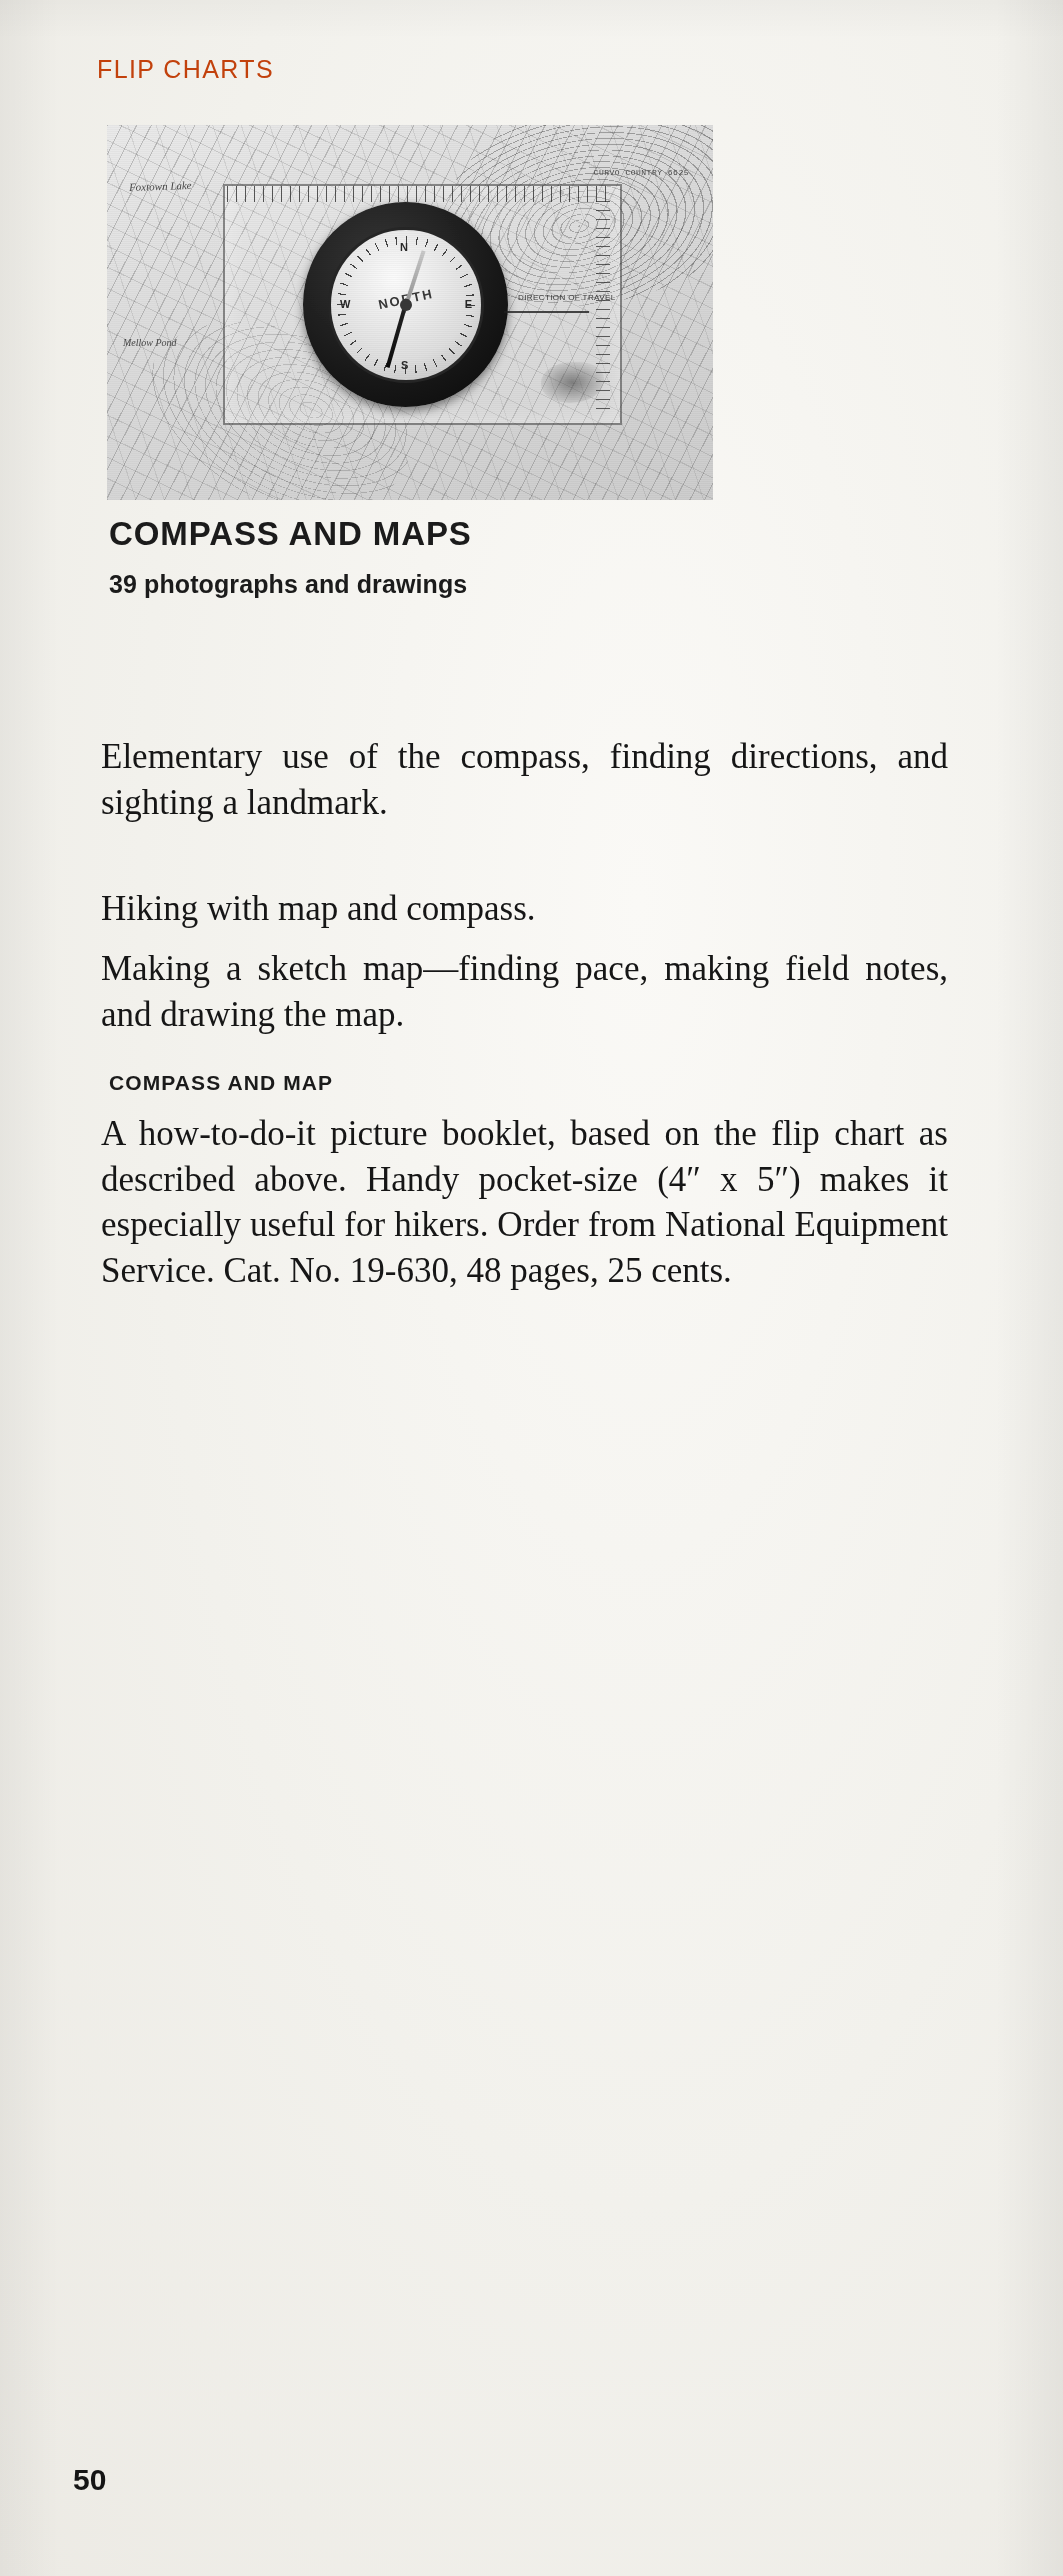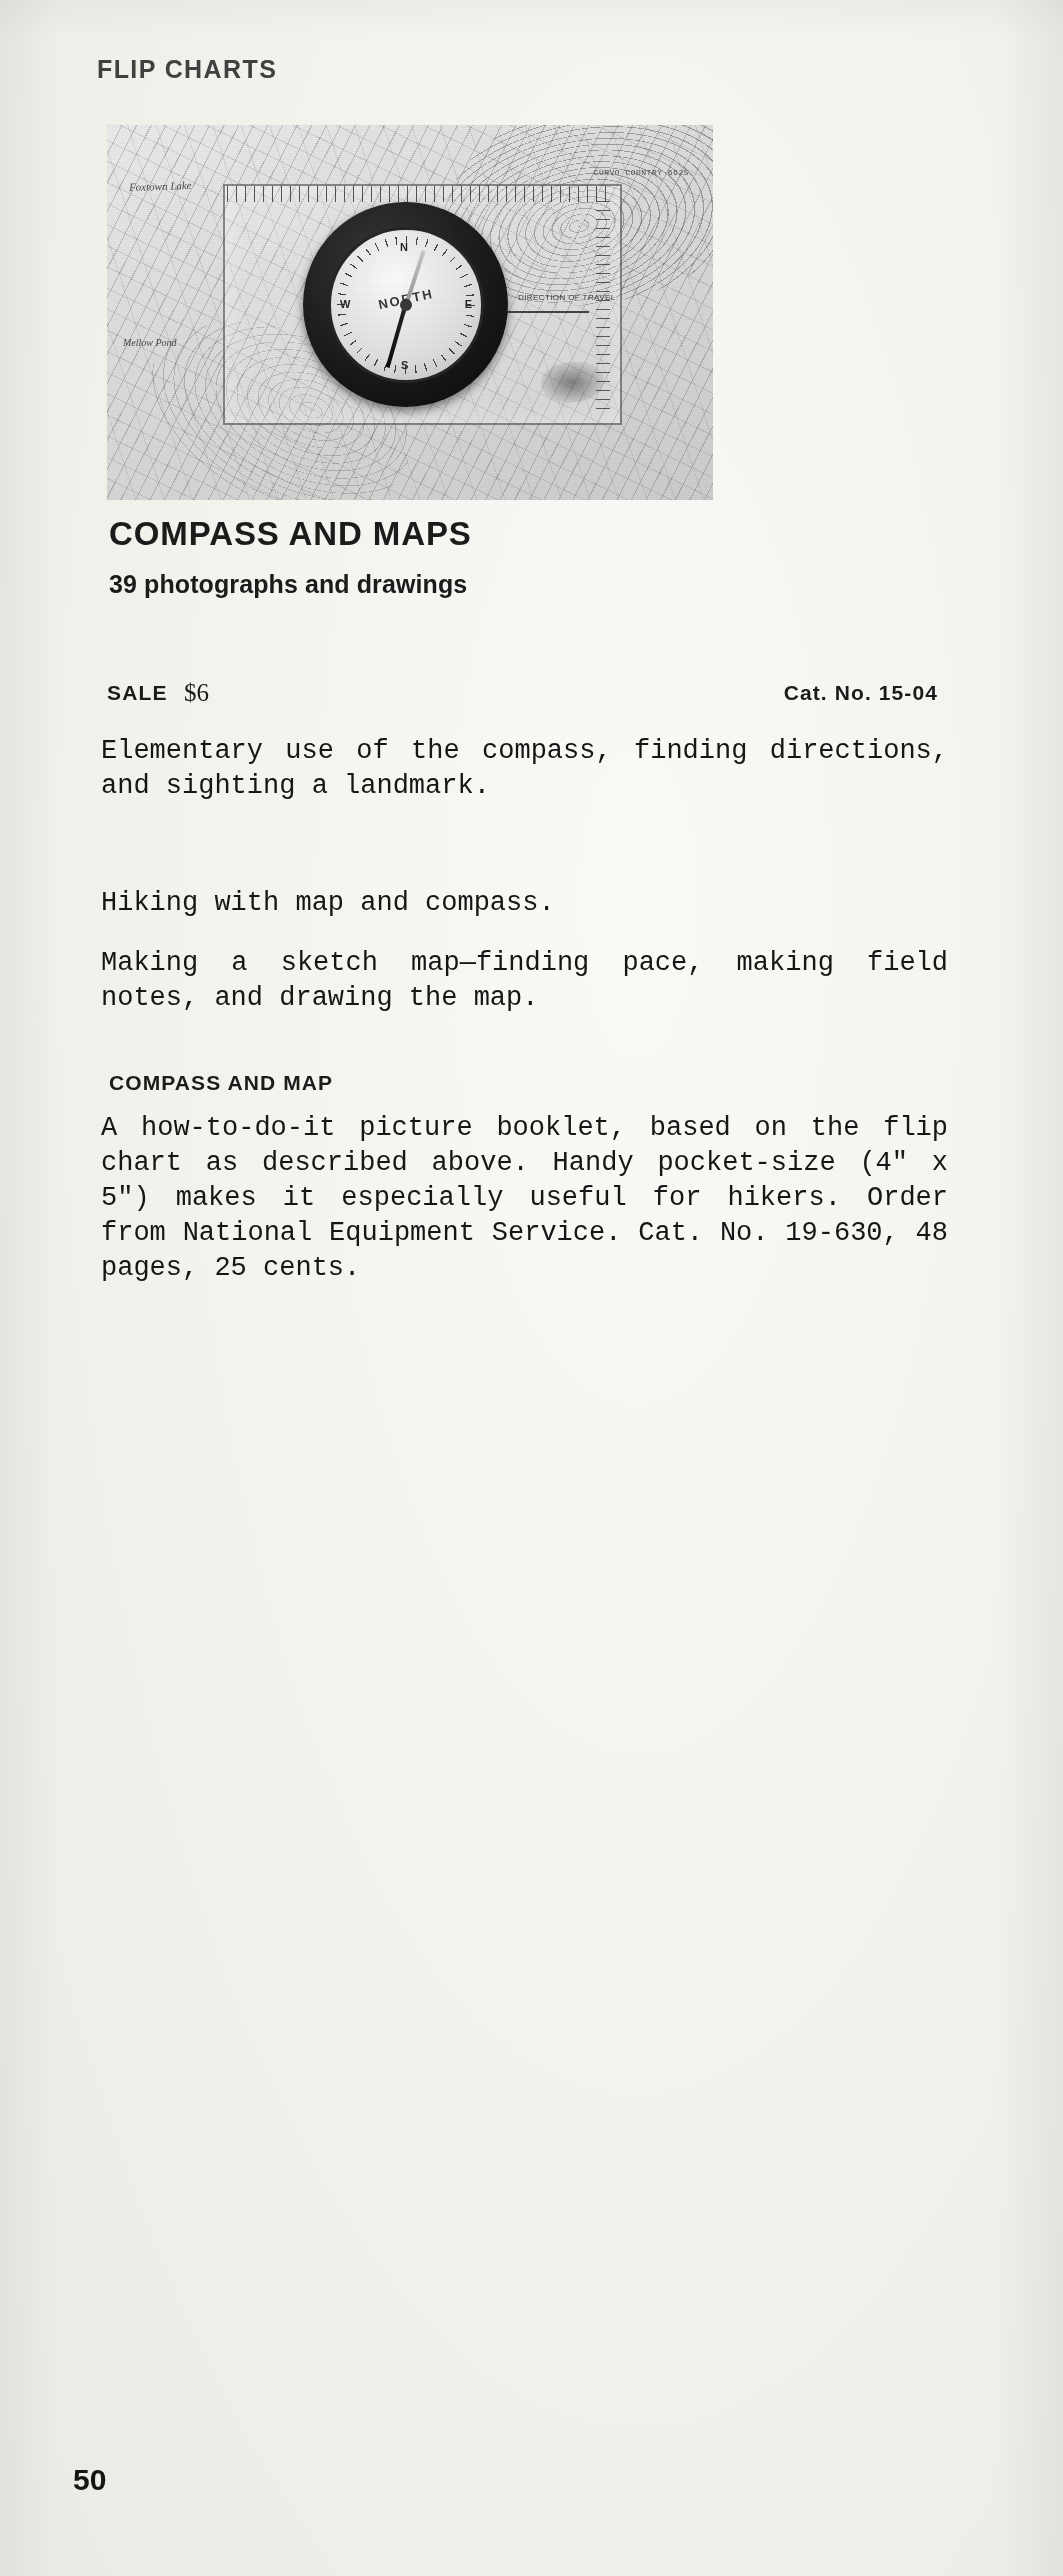--- a/index.html
+++ b/index.html
@@ -40,22 +40,22 @@
     height: 2576px;
   }
 
   .running-head {
     position: absolute;
     left: 97px;
     top: 55px;
     font-family: "Liberation Sans", sans-serif;
     font-size: 25px;
     letter-spacing: 1.4px;
-    font-weight: 700;
-    color: #404040;
+    font-weight: 400;
+    color: #c2410c;
   }
 
   
   .photo {
     position: absolute;
     left: 107px;
     top: 125px;
     width: 606px;
     height: 375px;
     background: #cfcdc6;
@@ -302,22 +302,22 @@
     font-size: 21px;
     font-weight: 700;
     letter-spacing: 1.1px;
     color: #1b1b1b;
   }
 
   .body-block {
     position: absolute;
     left: 101px;
     width: 847px;
-    font-family: Liberation Mono, monospace;
-    font-size: 27px;
+    font-family: Liberation Serif, serif;
+    font-size: 35px;
     line-height: 1.30;
     color: #161616;
     text-align: justify;
   }
   .p1 { top: 734px; }
   .p2 { top: 829px; }
   .p3 { top: 886px; }
   .p4 { top: 946px; }
 
   .sec-head {
@@ -385,25 +385,20 @@
 
     <div class="arrow-line"></div>
     <div class="dir-label">DIRECTION OF TRAVEL</div>
     <div class="blot"></div>
     <div class="grain"></div>
   </div>
 
   <div class="title">COMPASS AND MAPS</div>
   <div class="subtitle">39 photographs and drawings</div>
 
-  <div class="price-row">
-    <span class="sale">SALE</span>
-    <span class="price">$6</span>
-    <span class="catno">Cat. No. 15-04</span>
-  </div>
 
   <div class="body-block p1">Elementary use of the compass, finding directions, and sighting a landmark.</div>
   <div class="body-block p3">Hiking with map and compass.</div>
   <div class="body-block p4">Making a sketch map—finding pace, making field notes, and drawing the map.</div>
 
   <div class="sec-head">COMPASS AND MAP</div>
   <div class="body-block p5">A how-to-do-it picture booklet, based on the flip chart as described above. Handy pocket-size (4″ x 5″) makes it especially useful for hikers. Order from National Equipment Service. Cat. No. 19-630, 48 pages, 25 cents.</div>
 
   <div class="folio">50</div>
 </div>

